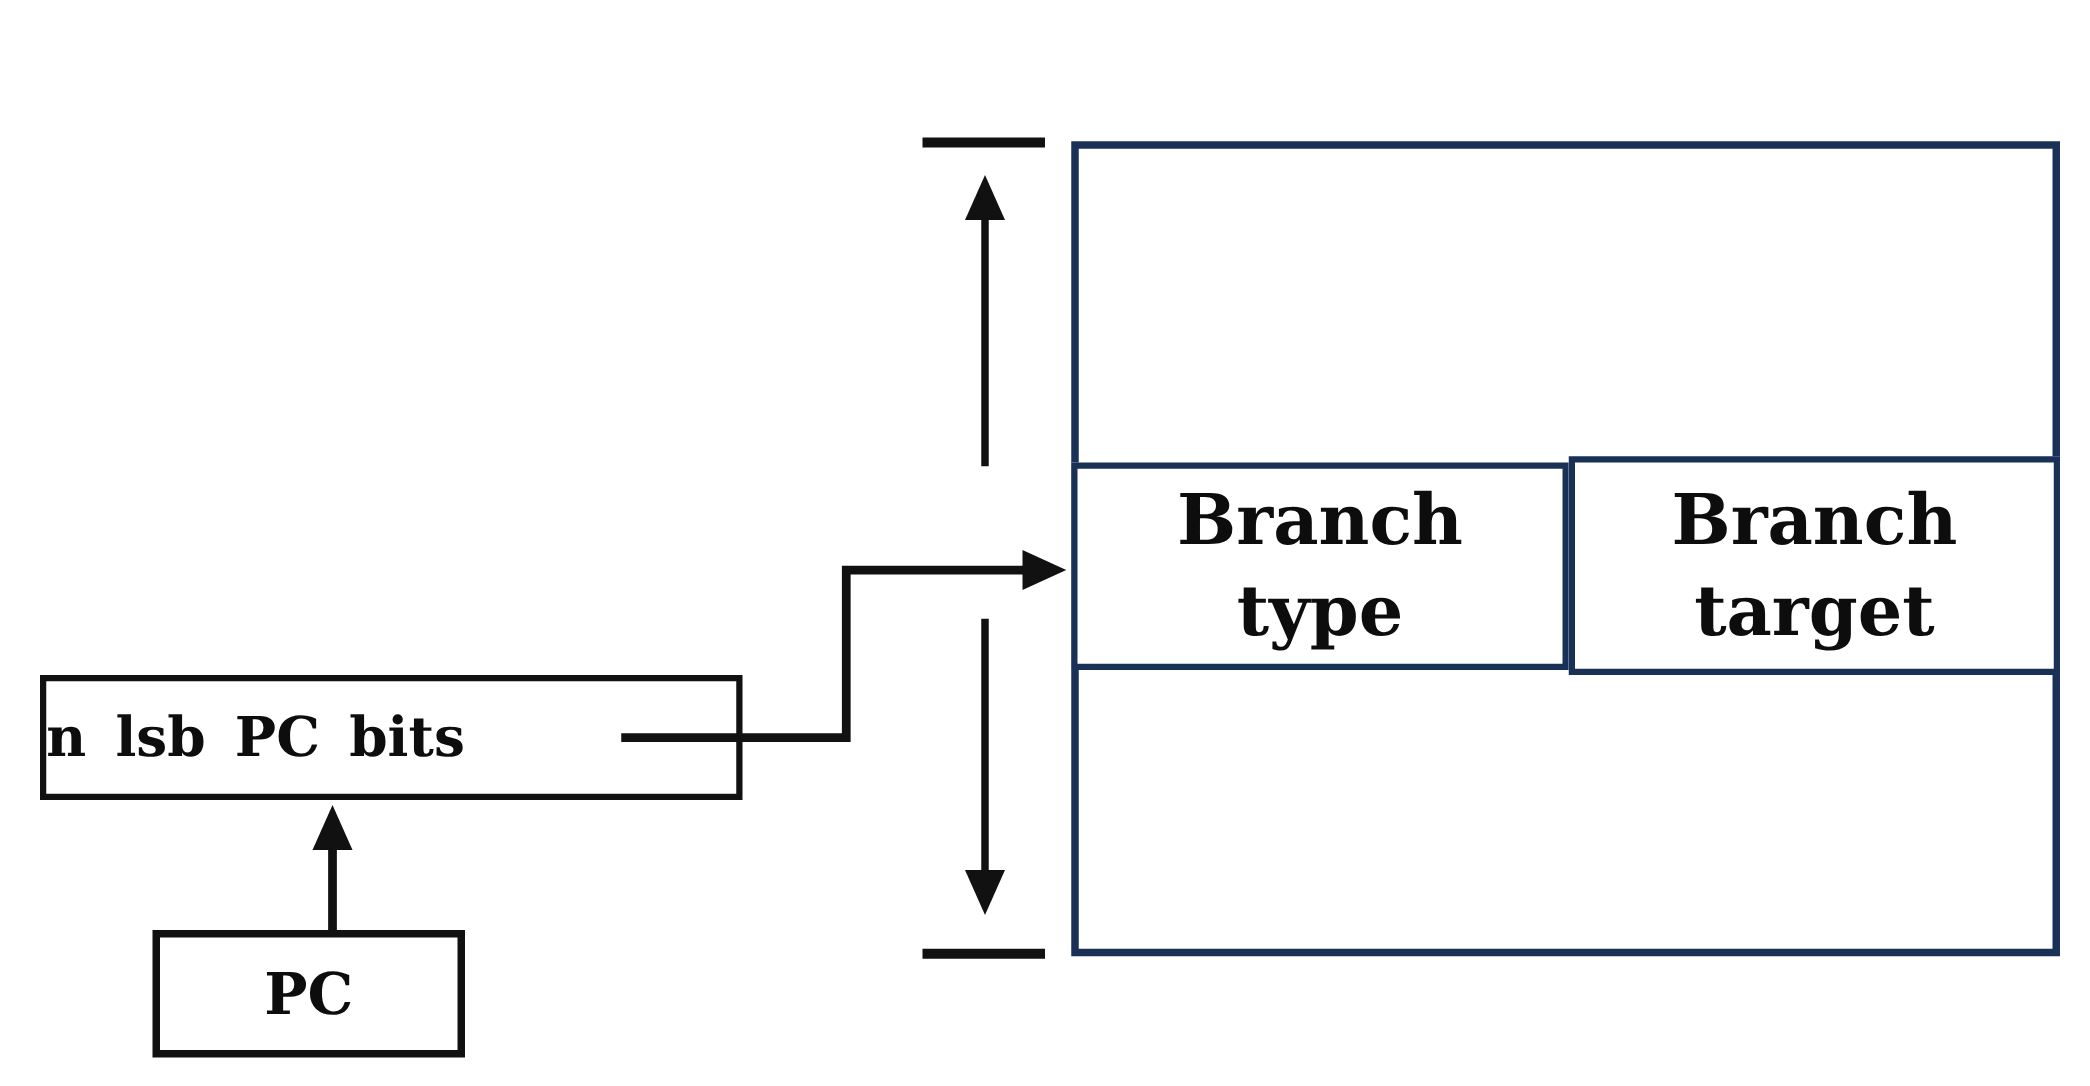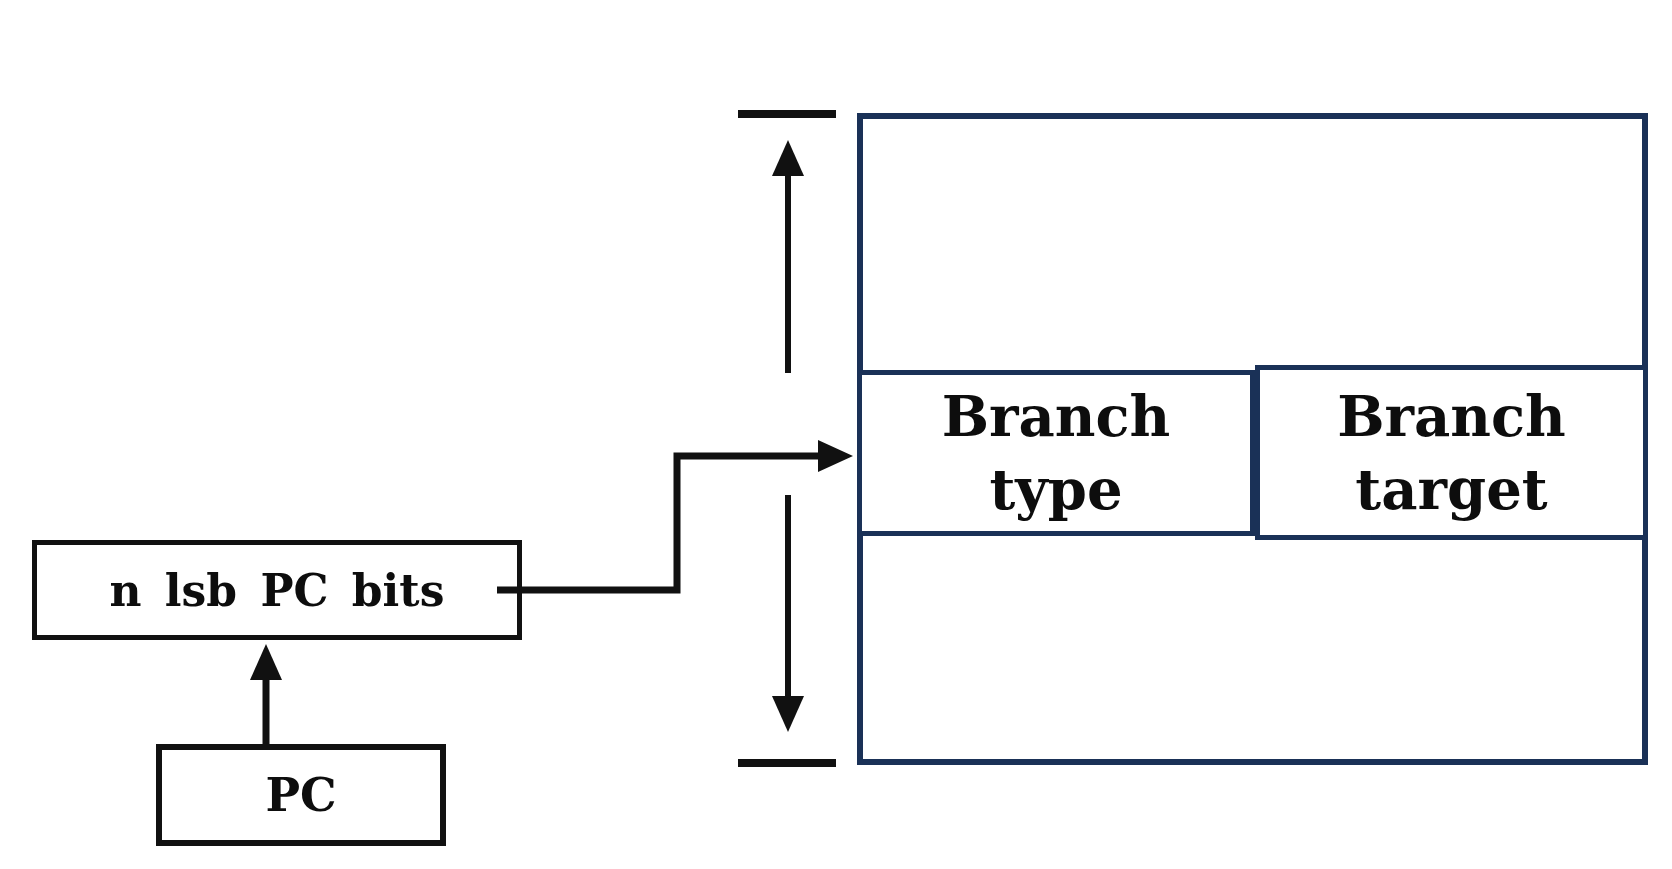--- a/index.html
+++ b/index.html
@@ -52,36 +52,36 @@
     text-align:right;
     font-size:47px;font-weight:bold;
     white-space:nowrap;
   }
   .entries-label .sup{
     font-size:30px;
     vertical-align:18px;
   }
   .entries-label .rest{margin-left:12px;}
   .nlsb-box{
-    left:32px;top:540px;width:490px;height:100px;
+    left:32px;top:540px;width:562px;height:100px;
     border:5px solid var(--line);
     box-sizing:border-box;
     background:var(--bg);
-    display:flex;align-items:center;justify-content:center;
+    display:flex;align-items:center;justify-content:flex-start;
     font-size:44px;font-weight:bold;
     word-spacing:8px;
     white-space:nowrap;
   }
   .pc-box{
-    left:122px;top:744px;width:290px;height:102px;
+    left:122px;top:744px;width:250px;height:102px;
     border:6px solid var(--line);
     box-sizing:border-box;
     background:var(--bg);
     display:flex;align-items:center;justify-content:center;
-    font-size:46px;font-weight:bold;margin-left:34px;
+    font-size:46px;font-weight:bold;
   }
   .connector-layer{
     left:0;top:0;width:1672px;height:869px;
     pointer-events:none;
   }
   .connector-layer line,.connector-layer polyline{
     stroke:var(--line);
     fill:none;
   }
   .connector-layer polygon{fill:var(--line);stroke:none;}

